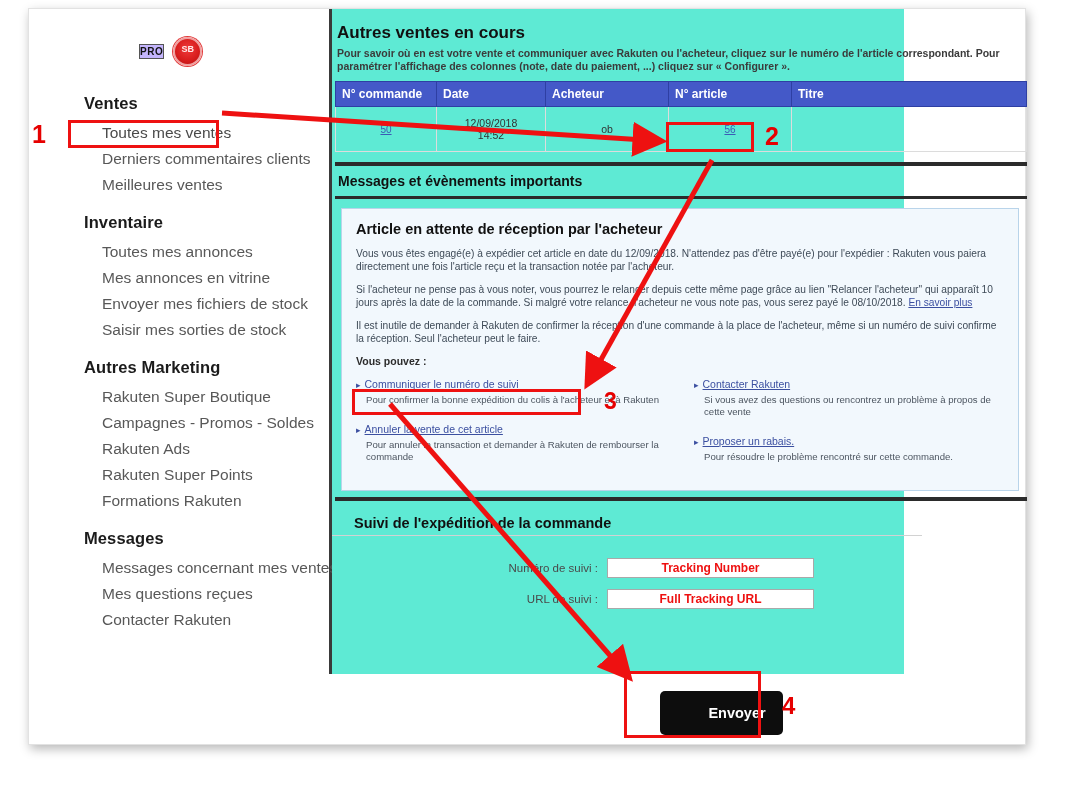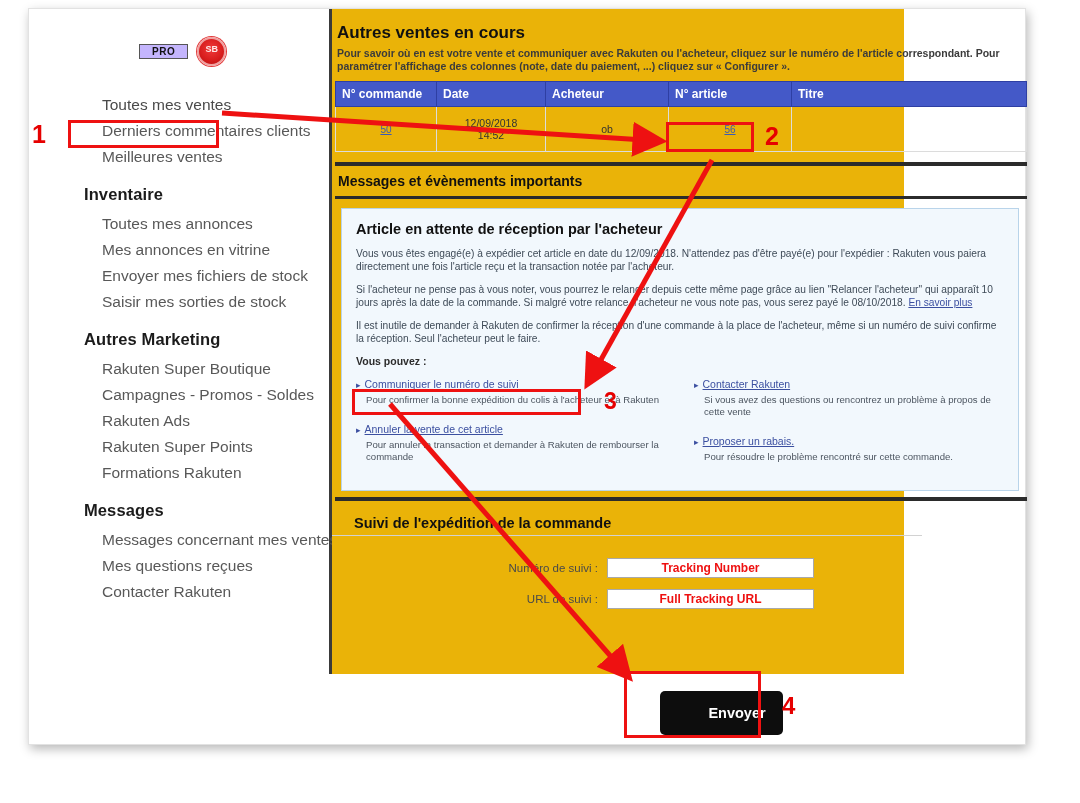--- a/index.html
+++ b/index.html
@@ -6,38 +6,38 @@
   body{width:1080px;height:803px;font-family:"Liberation Sans",sans-serif;overflow:hidden;}
 
   .page-frame{position:absolute;left:28px;top:8px;width:996px;height:735px;background:#ffffff;
     border:1px solid #e2e2e2;box-shadow:2px 4px 10px rgba(0,0,0,0.28);}
 
   
   .sidebar{position:absolute;left:0;top:0;width:300px;height:665px;background:#fff;
     border-right:3px solid #3a3a3a;}
   .badge-row{position:absolute;left:110px;top:28px;display:flex;align-items:center;gap:9px;}
   .pro-badge{border:1px solid #555;background:#c4b5fd;font-size:10px;font-weight:bold;
-    letter-spacing:.5px;padding:1px 12px;color:#111;font-family:"Liberation Sans",sans-serif;}
+    letter-spacing:.5px;padding:1px 0;color:#111;font-family:"Liberation Sans",sans-serif;}
   .medal{width:25px;height:25px;border-radius:50%;background:radial-gradient(circle at 50% 40%,#ef3b3b 0%,#d81d1d 58%,#b30f0f 100%);
     border:2px solid #f0a0a0;position:relative;box-shadow:0 0 0 1px #e23a3a;}
   .medal:after{content:"SB";position:absolute;left:0;right:0;top:5px;text-align:center;
     font-size:9px;color:#ffe9e9;font-weight:bold;}
 
   .nav{position:absolute;left:55px;top:85px;width:280px;}
   .nav-group{margin-bottom:18px;}
   .nav-title{font-size:16.5px;font-weight:bold;color:#1b1b1b;margin:0 0 9px 0;letter-spacing:.1px;}
   .nav-item{font-size:15.5px;color:#585858;margin:0 0 5px 18px;line-height:21px;white-space:nowrap;}
   .nav-item.first{color:#4a4a4a;}
 
   
   .hl{position:absolute;border:3px solid #ee1111;box-sizing:border-box;pointer-events:none;}
   .step-num{position:absolute;color:#e60000;font-weight:bold;font-family:"Liberation Sans",sans-serif;}
 
   
-  .main{position:absolute;left:303px;top:0;width:572px;height:665px;background:#eab308;}
+  .main{position:absolute;left:303px;top:0;width:572px;height:665px;background:#5eead4;}
 
   .sec-title{font-size:17px;font-weight:bold;color:#111;margin:14px 0 4px 5px;}
   .sec-desc{font-size:10.5px;color:#3b3b3b;line-height:13px;margin:0 0 8px 5px;width:690px;font-weight:bold;}
 
   table.orders{border-collapse:collapse;width:692px;margin-left:3px;}
   table.orders thead th{background:#4459c8;color:#fff;font-size:12px;font-weight:bold;
     text-align:left;padding:5px 6px;border:1px solid #2e3fa3;}
   table.orders tbody td{border:1px solid #dcdcdc;font-size:10.5px;color:#333;height:42px;
     text-align:center;vertical-align:middle;}
   table.orders tbody td a{color:#3b5bb5;text-decoration:underline;font-size:10px;}
@@ -87,20 +87,21 @@
   <div class="sidebar">
 
     <div class="badge-row">
       <span class="pro-badge">PRO</span>
       <span class="medal"></span>
     </div>
 
     <div class="nav">
 
       <div class="nav-group">
+        <div class="nav-title">Ventes</div>
         <div class="nav-item first">Toutes mes ventes</div>
         <div class="nav-item">Derniers commentaires clients</div>
         <div class="nav-item">Meilleures ventes</div>
       </div>
 
       <div class="nav-group">
         <div class="nav-title">Inventaire</div>
         <div class="nav-item">Toutes mes annonces</div>
         <div class="nav-item">Mes annonces en vitrine</div>
         <div class="nav-item">Envoyer mes fichiers de stock</div>

